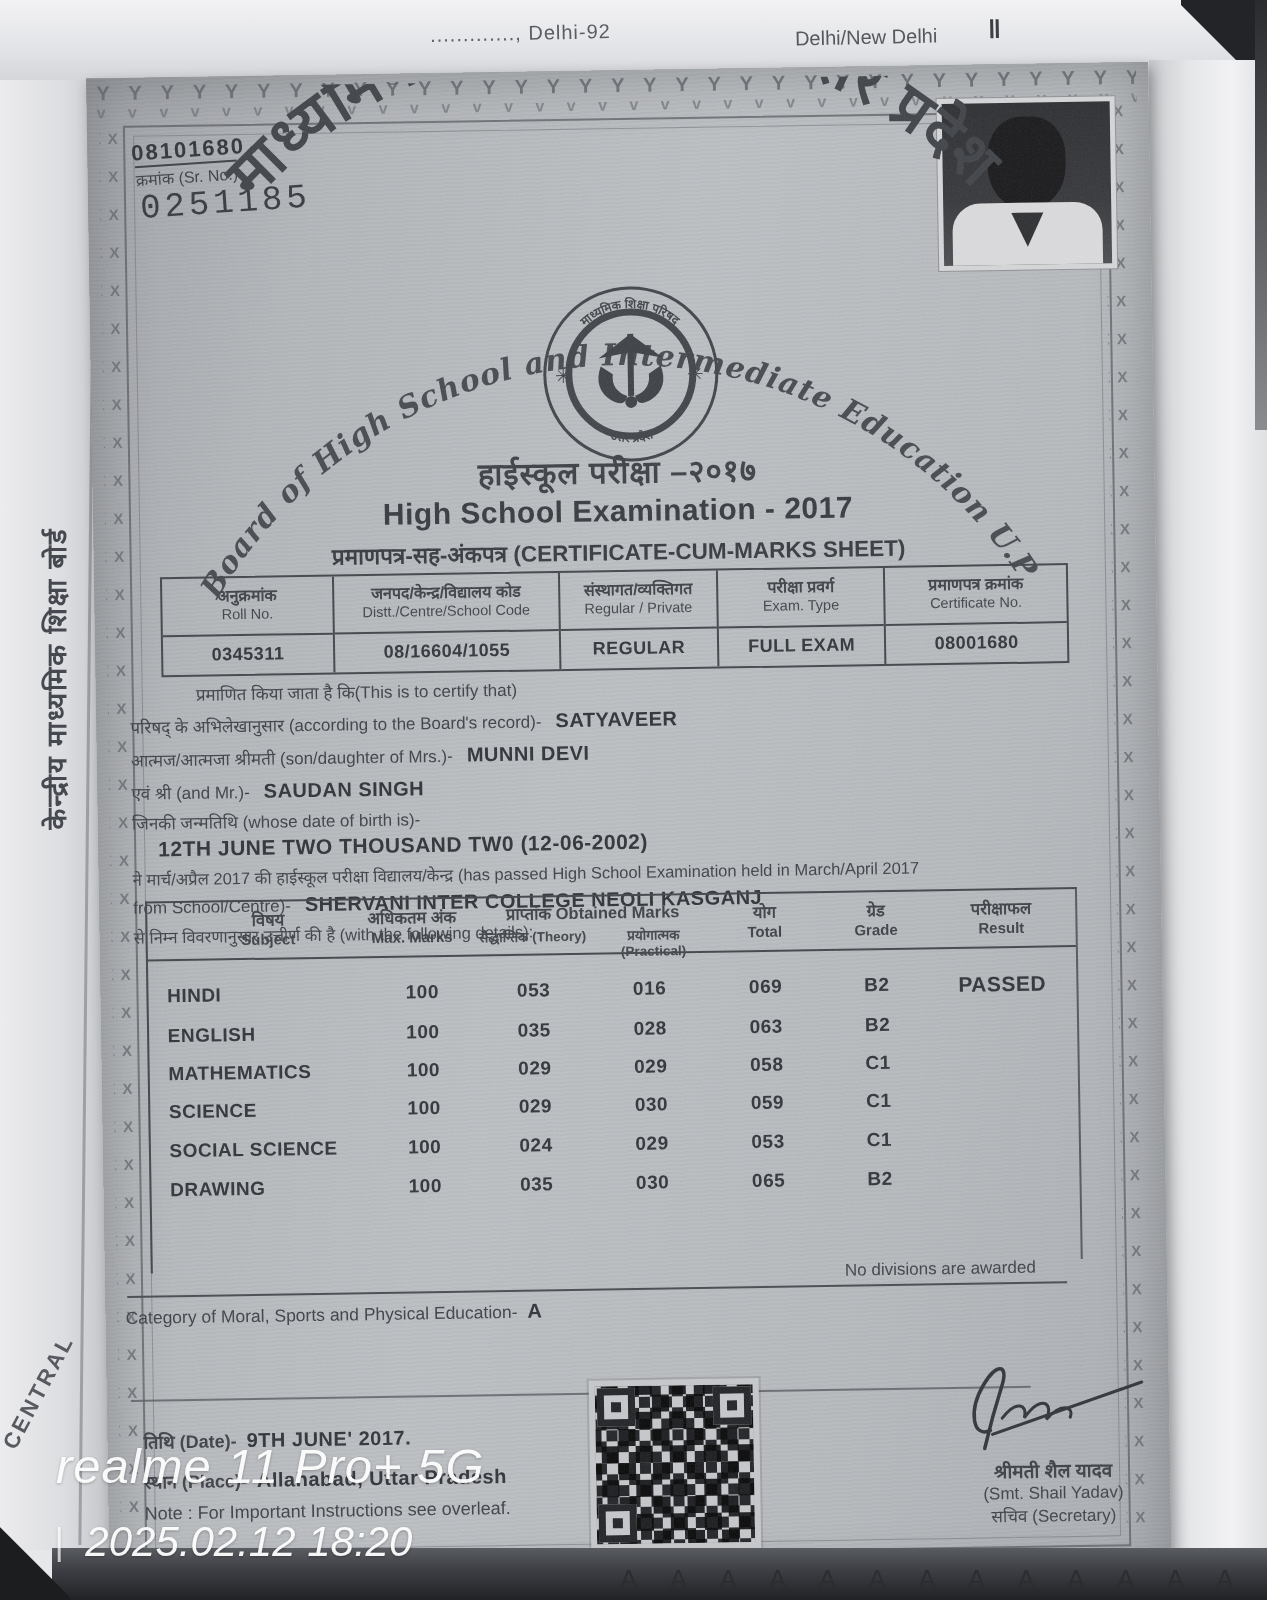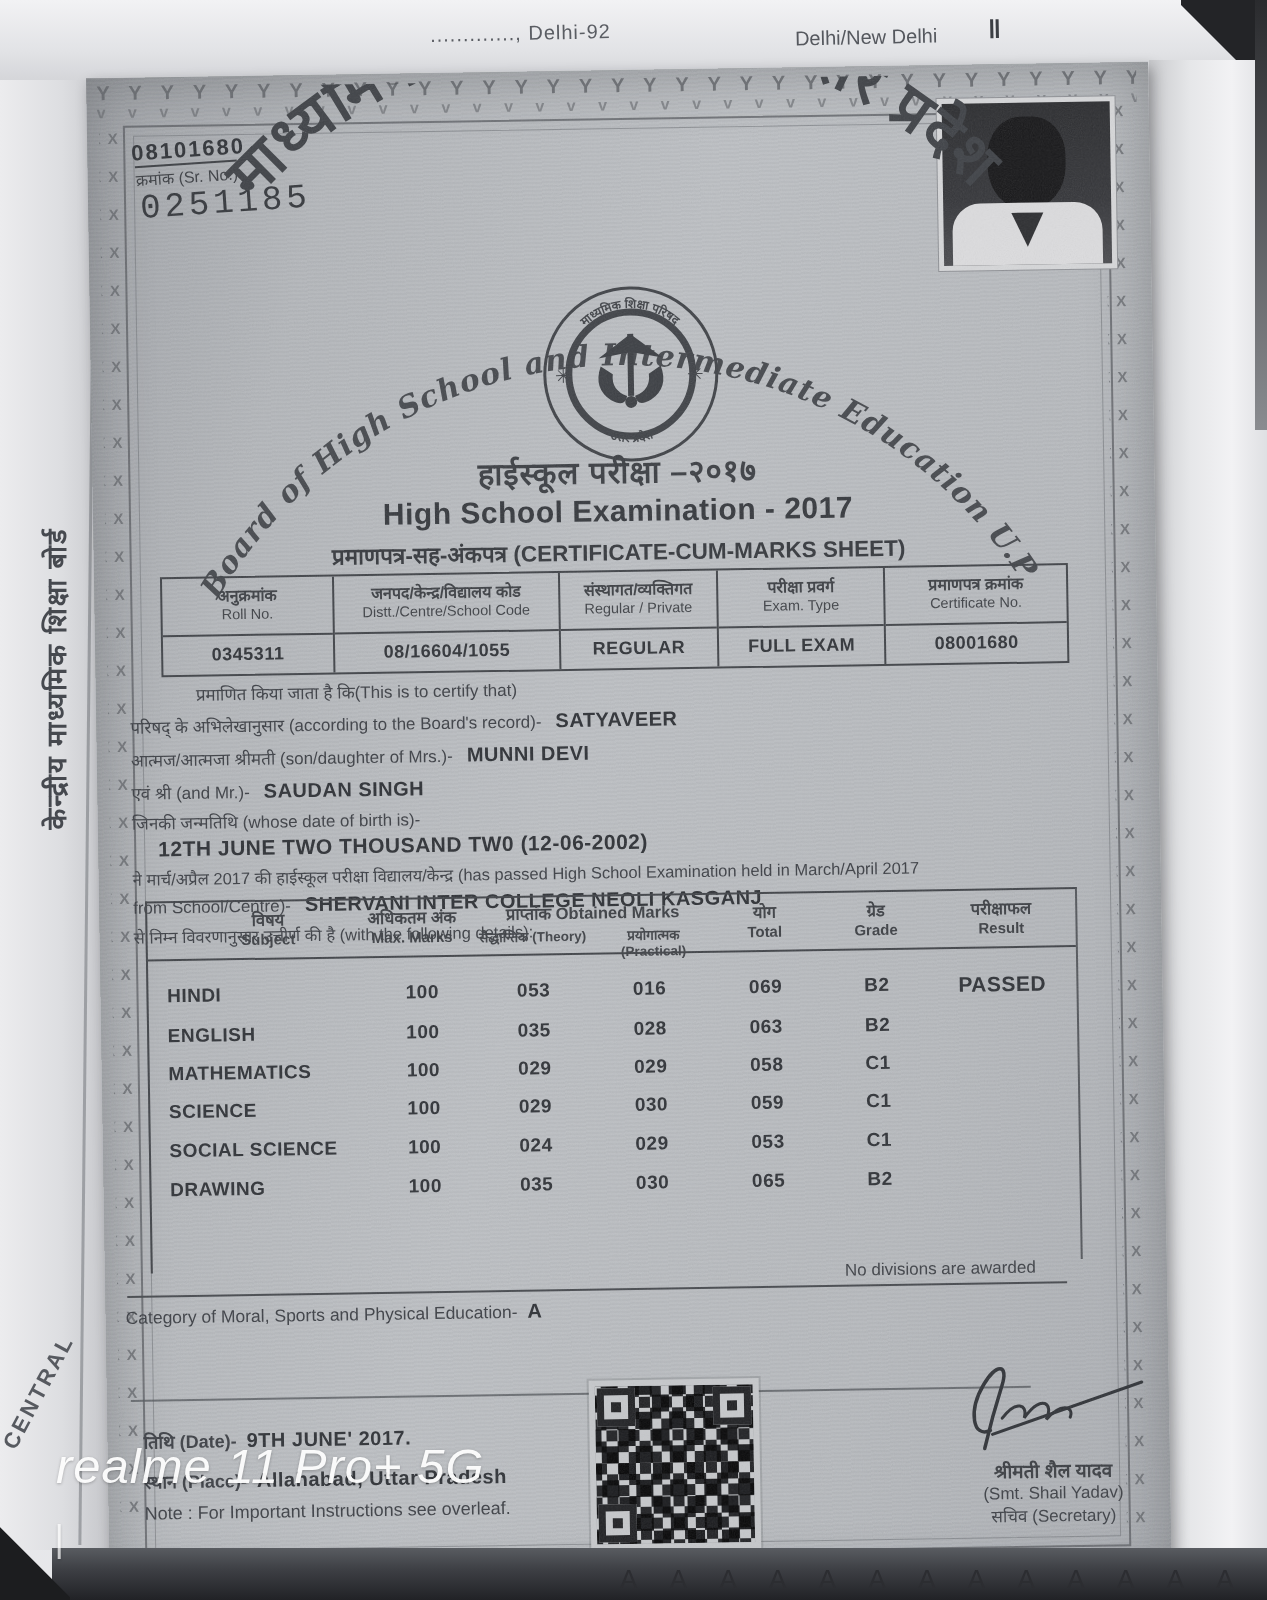--- a/index.html
+++ b/index.html
@@ -391,13 +391,14 @@
   </svg>
 </div>
 
 <div class="abs bottom-band ni"></div>
 <div class="abs bottom-chevrons ni">A A A A A A A A A A A A A A A A A A A A A A</div>
 <div class="abs corner-bl ni"></div>
 
 <div class="abs wm wm-device">realme 11 Pro+ 5G</div>
 <div class="abs wm wm-studio">
   <span class="wm-sep">|</span>
+  <span>2025.02.12 18:20</span>
 </div>
 
 </body></html>

